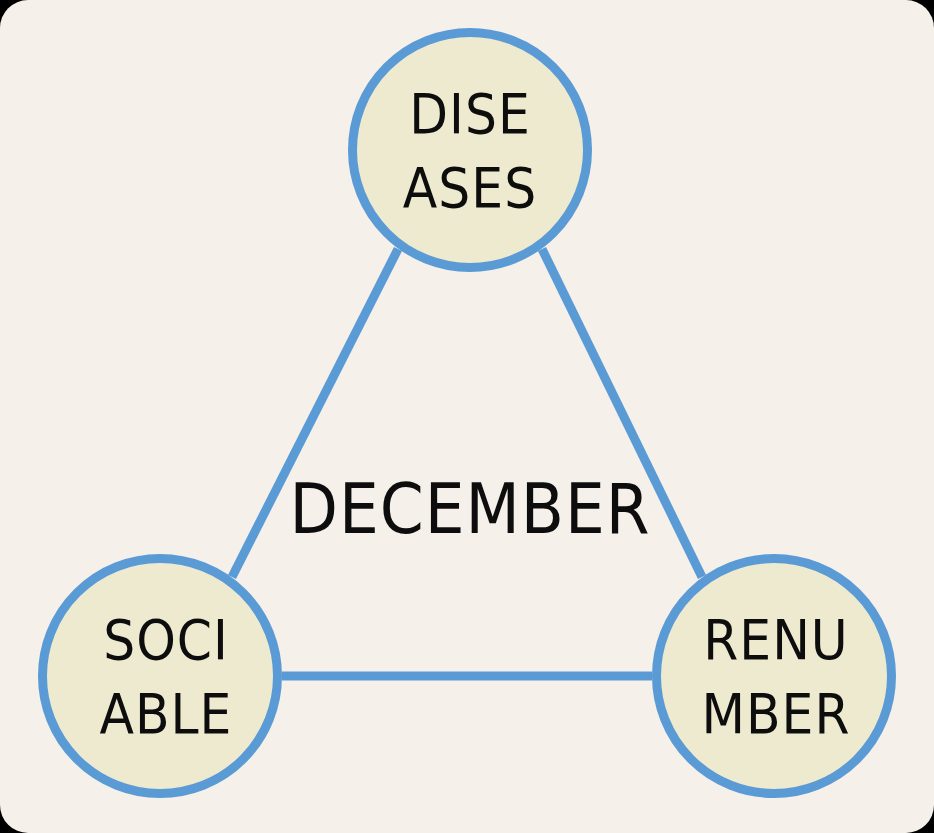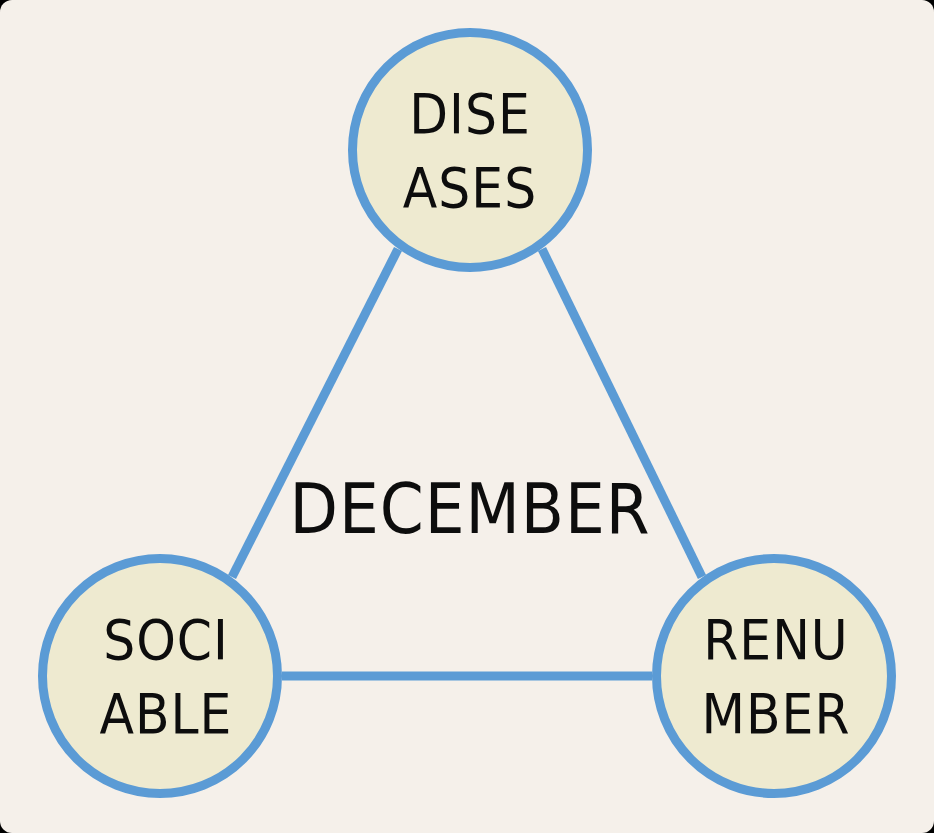--- a/index.html
+++ b/index.html
@@ -11,21 +11,21 @@
     width: 934px;
     height: 833px;
     overflow: hidden;
     font-family: "Liberation Sans", sans-serif;
   }
   #canvas {
     position: relative;
     width: 934px;
     height: 833px;
     background: #f5f0ea;
-    border-radius: 12px;
+    border-radius: 28px;
     overflow: hidden;
   }
   #graph-svg {
     position: absolute;
     left: 0;
     top: 0;
     width: 934px;
     height: 833px;
     display: block;
   }

